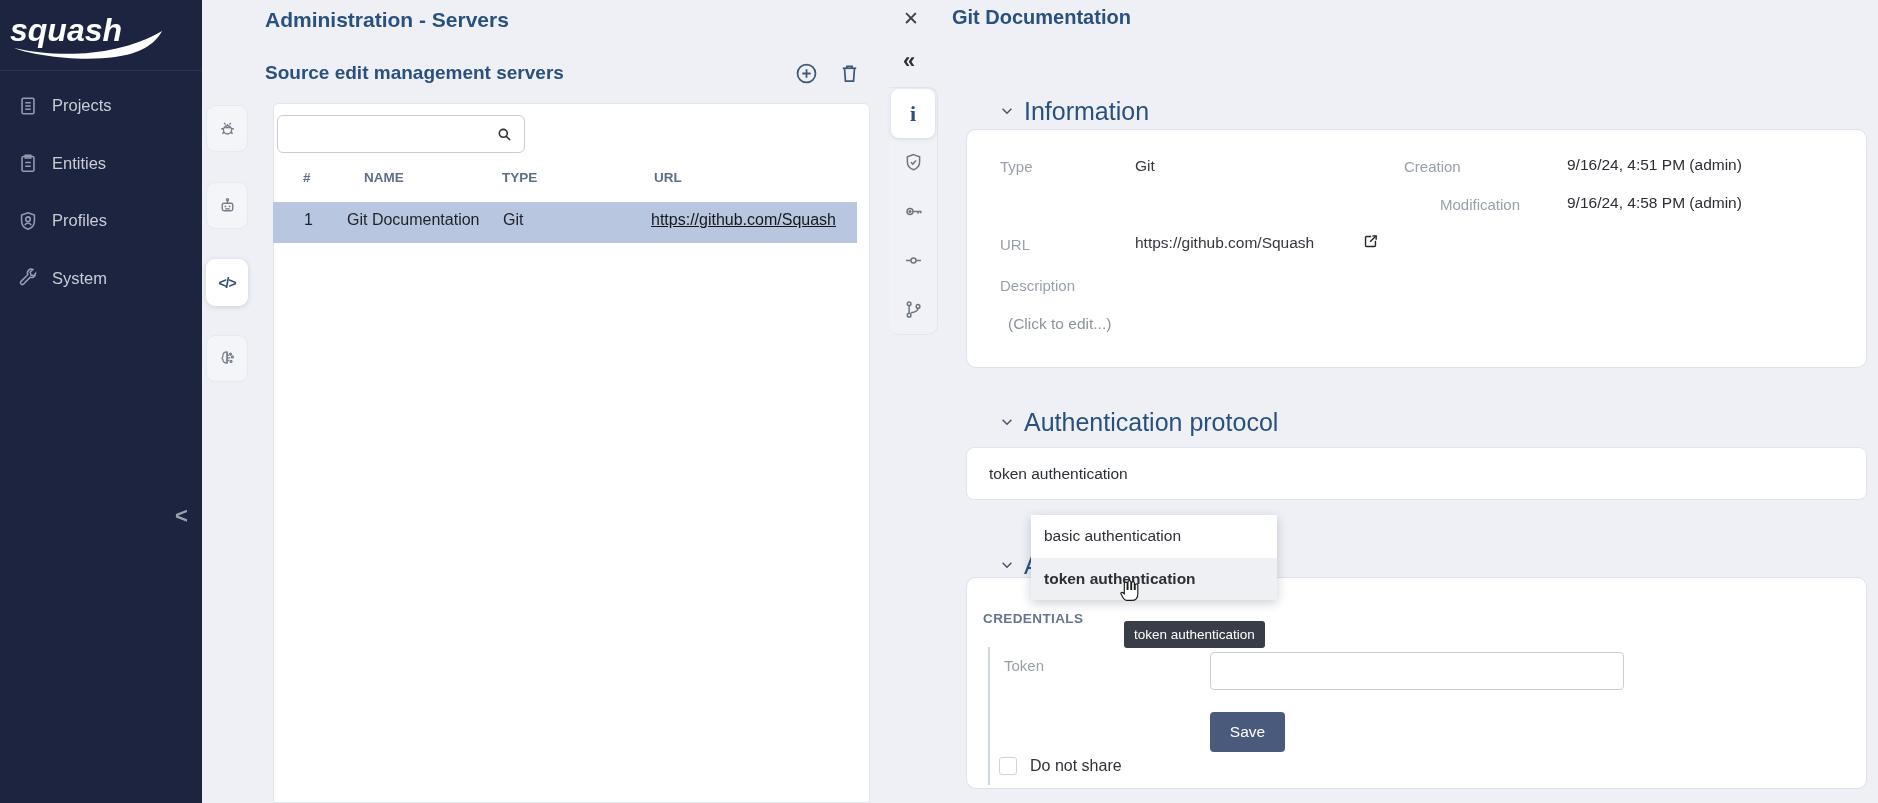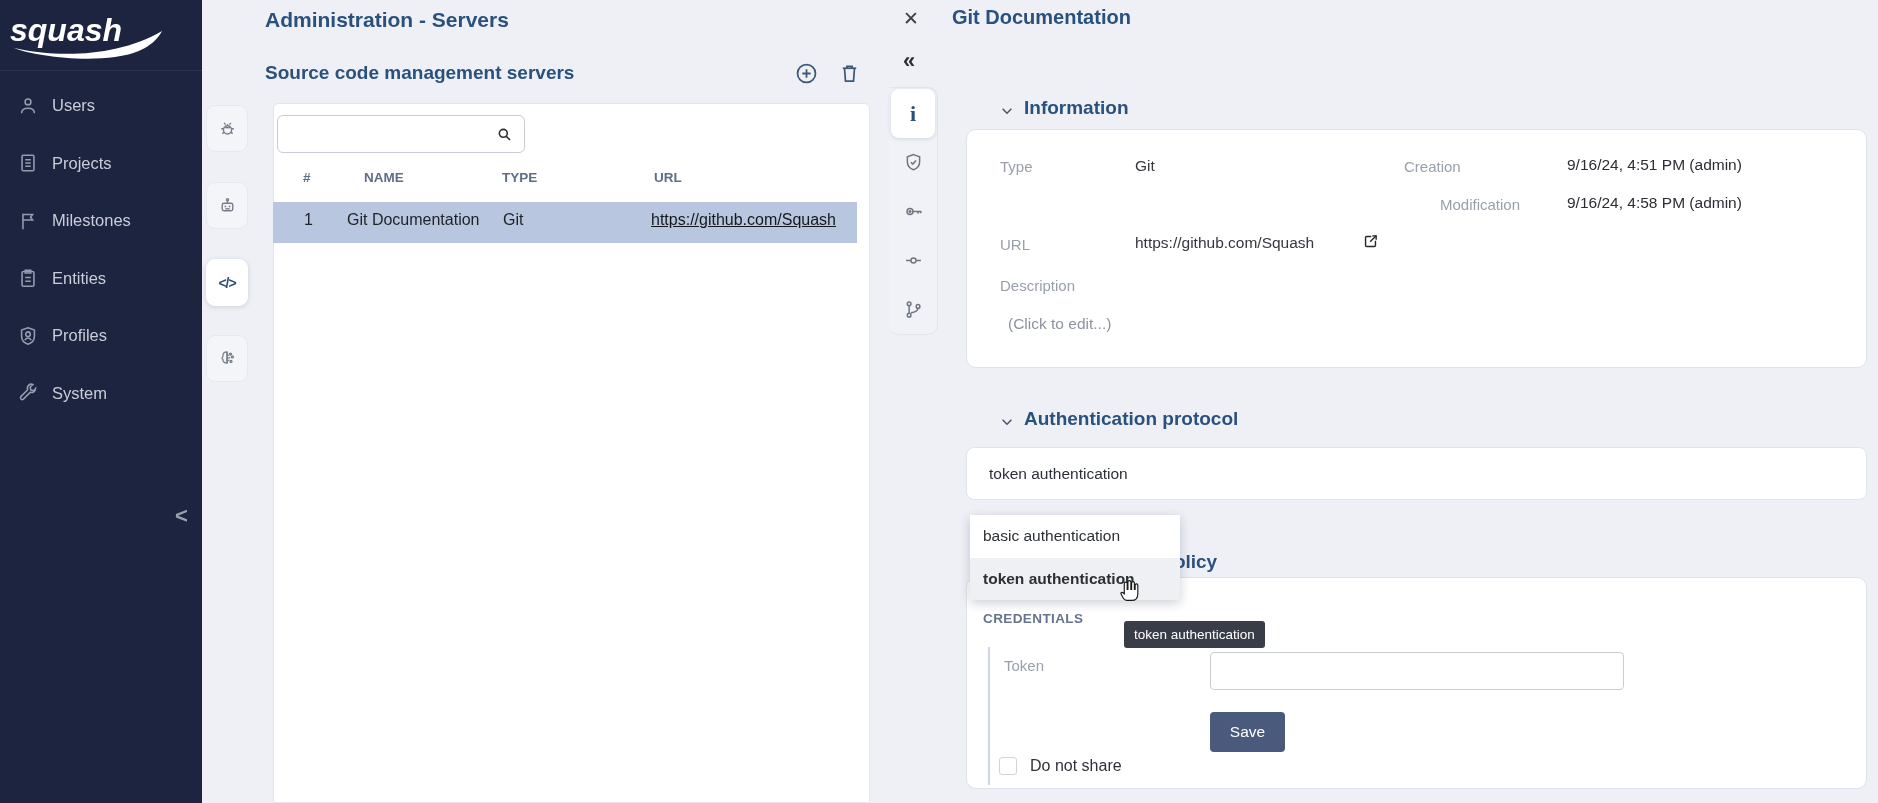--- a/index.html
+++ b/index.html
@@ -41,83 +41,65 @@
 
   
   .panel-close { position:absolute; left:903px; top:7px; font-size:19px; color:#3a3f48; cursor:pointer; }
   .panel-title { position:absolute; left:952px; top:6px; font-size:20px; font-weight:bold; color:#2a517d; }
   .panel-collapse { position:absolute; left:903px; top:48px; font-size:22px; font-weight:bold; color:#2b2f36; cursor:pointer; }
   .ptabs { position:absolute; left:889px; top:87px; width:49px; height:248px; background:#f0f2f7; border:1px solid #e2e7ee; border-left:0; border-radius:0 10px 10px 10px; }
   .ptab { position:absolute; left:2px; width:44px; height:49px; display:flex; align-items:center; justify-content:center; color:#6e7580; cursor:pointer; }
   .ptab svg { width:21px; height:21px; display:block; }
   .ptab.selected { background:#ffffff; border-radius:8px; box-shadow:0 1px 4px rgba(40,60,90,.15); }
   .info-glyph { font-family:"Liberation Serif", serif; font-weight:bold; font-size:22px; color:#2d4f7e; line-height:20px; }
-  .sec-head { position:absolute; font-size:19px; font-weight:bold; color:#2a517d; }
+  .sec-head { position:absolute; font-size:25px; font-weight:normal; color:#2a517d; }
   .chev { position:absolute; width:14px; height:14px; color:#44506a; }
   .card { position:absolute; left:966px; width:901px; background:#ffffff; border:1px solid #dce3eb; border-radius:10px; }
   .lbl { position:absolute; font-size:15px; color:#99a0ab; }
   .val { position:absolute; font-size:15.5px; color:#34373d; }
   .val-dark { position:absolute; font-size:15.5px; color:#2b2e33; }
   .hint { position:absolute; font-size:15.5px; color:#8d939e; cursor:pointer; }
   .ext-ic { position:absolute; width:17px; height:17px; color:#24272c; cursor:pointer; }
   .select-row { position:absolute; left:966px; top:447px; width:901px; height:53px; background:#fff; border:1px solid #dfe5ec; border-radius:8px; display:flex; align-items:center; padding-left:22px; font-size:15.5px; color:#2c3036; cursor:pointer; }
   .creds { position:absolute; left:983px; top:611px; font-size:13.5px; font-weight:bold; color:#68748f; letter-spacing:.4px; }
   .vline { position:absolute; left:988px; top:647px; width:2px; height:138px; background:#ccd6e4; }
   .tok-input { position:absolute; left:1210px; top:652px; width:414px; height:38px; background:#fff; border:1px solid #c9ced6; border-radius:4px; font-size:15px; padding:0 10px; font-family:inherit; outline:none; }
   .save-btn { position:absolute; left:1210px; top:712px; width:75px; height:40px; background:#4a5a7c; color:#ffffff; border:0; border-radius:4px; font-size:15.5px; font-family:inherit; cursor:pointer; }
   .chk { position:absolute; left:999px; top:757px; width:18px; height:18px; accent-color:#fff; border:1px solid #cfd4da; border-radius:3px; background:#fff; appearance:none; cursor:pointer; }
   .chk-lbl { position:absolute; left:1030px; top:757px; font-size:16px; color:#2e3238;text-align:right; }
 
   
-  .dropdown { position:absolute; left:970px; top:515px; width:210px; height:85px; background:#ffffff; box-shadow:0 3px 10px rgba(30,40,60,.22); z-index:30; }
+  .dropdown { position:absolute; left:1031px; top:515px; width:246px; height:85px; background:#ffffff; box-shadow:0 3px 10px rgba(30,40,60,.22); z-index:30; }
   .opt { height:42.5px; display:flex; align-items:center; padding-left:13px; font-size:15.5px; color:#2c3036; cursor:pointer; }
   .opt.active { background:#eef0f3; font-weight:bold; }
   .tooltip { position:absolute; left:1124px; top:621px; background:#383d48; color:#ffffff; font-size:13.5px; padding:6px 10px; border-radius:3px; z-index:40; }
   .cursor { position:absolute; left:1117px; top:578px; width:25px; height:25px; z-index:50; pointer-events:none; }
 </style>
 </head>
 <body>
 
 <div class="page">
 
   <aside class="sidebar">
     <div class="logo">
       <svg viewBox="0 0 182 58" width="182" height="58">
         <path d="M8 44c44 10 104 9 148-17-7 14-24 23-47 26-37 5-84-2-101-9z" fill="#ffffff"></path>
         <text x="4" y="37" font-size="32" font-style="italic" font-weight="bold" fill="#ffffff" font-family="Liberation Sans, sans-serif">squash</text>
       </svg>
     </div>
     <div class="side-divider"></div>
     <nav class="nav">
-      <div class="nav-item">
-        <span class="nicon">
-            <svg viewBox="0 0 24 24" fill="none" stroke="currentColor" stroke-width="1.7">
-              <circle cx="12" cy="7.5" r="3.2"></circle>
-              <path d="M5 20c0-3.6 3.1-5.5 7-5.5s7 1.9 7 5.5"></path>
-            </svg>
-          </span>
-        <span>Users</span>
-      </div>
       <div class="nav-item">
         <span class="nicon">
             <svg viewBox="0 0 24 24" fill="none" stroke="currentColor" stroke-width="1.7">
               <rect x="5.5" y="3.5" width="13" height="17" rx="1.5"></rect>
               <path d="M9 8.5h6M9 12h6M9 15.5h6"></path>
             </svg>
           </span>
         <span>Projects</span>
-      </div>
-      <div class="nav-item">
-        <span class="nicon">
-            <svg viewBox="0 0 24 24" fill="none" stroke="currentColor" stroke-width="1.7">
-              <path d="M6.5 21V4"></path>
-              <path d="M6.5 5h10.5l-2.2 3 2.2 3H6.5"></path>
-            </svg>
-          </span>
-        <span>Milestones</span>
       </div>
       <div class="nav-item">
         <span class="nicon">
             <svg viewBox="0 0 24 24" fill="none" stroke="currentColor" stroke-width="1.7">
               <rect x="5.5" y="5" width="13" height="16" rx="1.5"></rect>
               <path d="M9 3.5h6v3H9z"></path>
               <path d="M9 11.5h6M9 15.5h6"></path>
             </svg>
           </span>
         <span>Entities</span>
@@ -177,21 +159,21 @@
           <path d="M11.5 4.5v12.8"></path>
           <path d="M11.5 8.2h2.4M11.5 11.3h3.6M11.5 14.2h2.6"></path>
           <circle cx="15.4" cy="6.9" r="1.1"></circle>
           <circle cx="17.6" cy="10.2" r="1.1"></circle>
           <circle cx="16" cy="15.3" r="1.1"></circle>
         </svg>
       </span>
   </div>
 
   <h1 class="h1">Administration - Servers</h1>
-  <h2 class="h2">Source code management servers</h2>
+  <h2 class="h2">Source edit management servers</h2>
 
   <div class="icon-btn" style="left:794px; top:61px">
     <svg viewBox="0 0 24 24" width="25" height="25" fill="none" stroke="currentColor" stroke-width="1.7">
         <circle cx="12" cy="12" r="8.6"></circle>
         <path d="M12 8v8M8 12h8"></path>
       </svg>
   </div>
   <div class="icon-btn" style="left:838px; top:62px">
     <svg viewBox="0 0 24 24" width="23" height="23" fill="none" stroke="currentColor" stroke-width="1.8">
         <path d="M5 6.5h14"></path>

